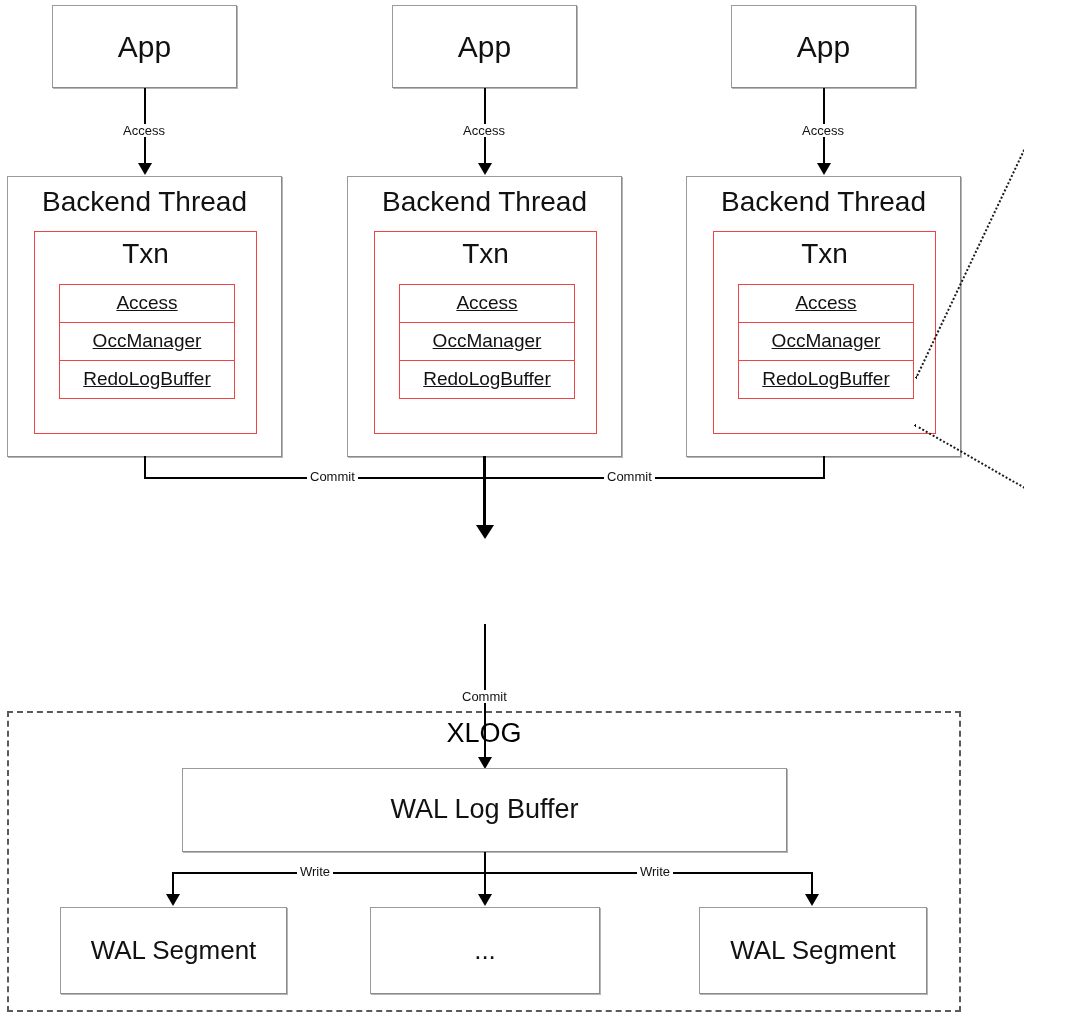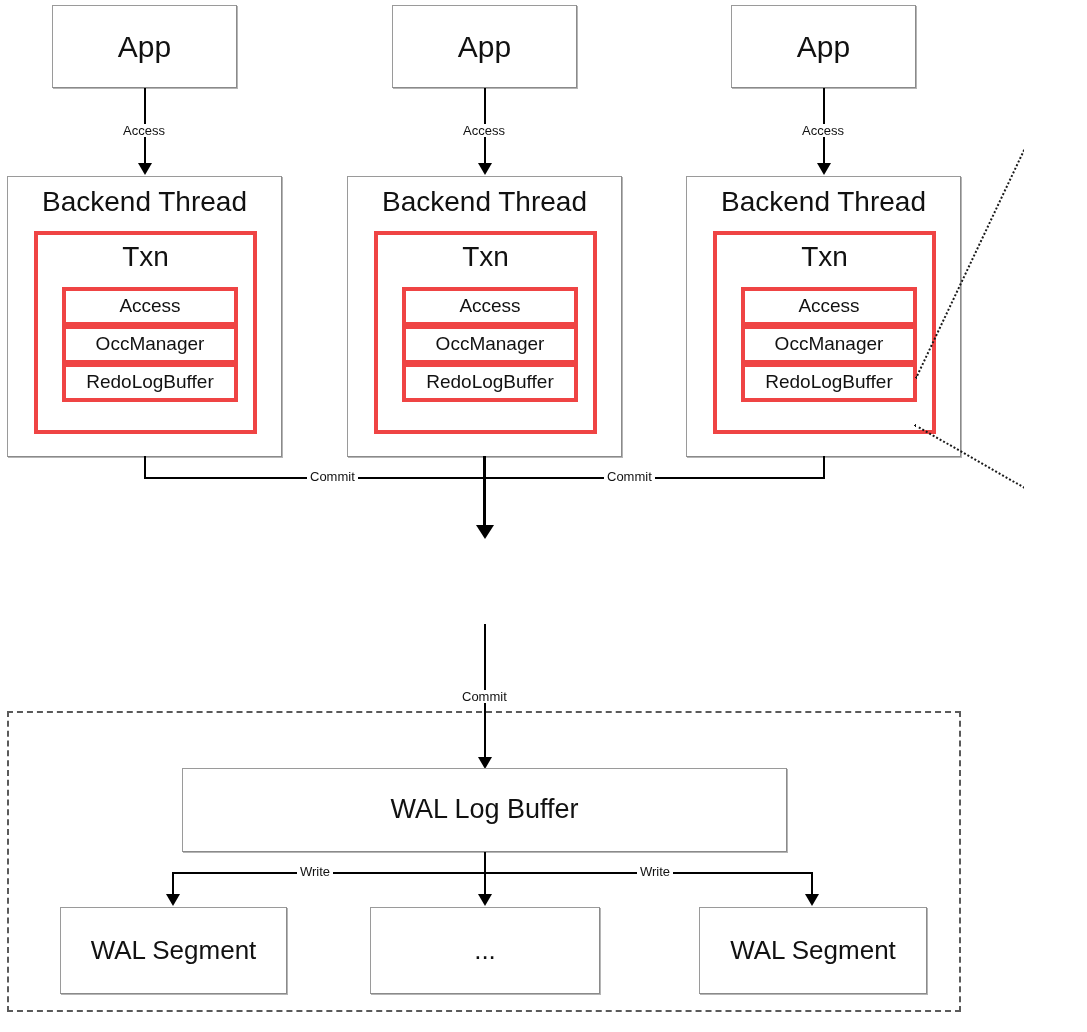--- a/index.html
+++ b/index.html
@@ -24,21 +24,21 @@
     border:1px solid #9a9a9a;
     border-right-color:#8a8a8a;
     border-bottom-color:#8a8a8a;
     display:flex;
     align-items:center;
     justify-content:center;
     text-align:center;
     line-height:1.1;
     color:#111;
   }
-  .box.thin{ border:4px solid #ef4444; }
+  .box.thin{ border:1px solid #ef4444;text-decoration:underline; }
   .shadowbox{
     box-shadow:1px 1px 0 rgba(120,120,120,.55);
   }
   .lbl-top{
     position:absolute;
     box-sizing:border-box;
     display:flex;
     align-items:flex-start;
     justify-content:center;
     text-align:right;
@@ -205,20 +205,21 @@
 
   <div class="vline" style="left:483px;top:456px;width:3px;height:70px;"></div>
   <div class="arrowhead big" style="left:476px;top:525px;"></div>
 
 
   <div class="vline" style="left:484px;top:624px;height:142px;"></div>
   <div class="arrowhead" style="left:478px;top:757px;"></div>
   <div class="edgelabel" style="left:459px;top:690px;">Commit</div>
 
   <div class="dashgroup" style="left:7px;top:711px;width:954px;height:301px;"></div>
+  <div class="lbl-top t-xlog" style="left:7px;top:718px;width:954px;">XLOG</div>
 
   <div class="box shadowbox t-wal" style="left:182px;top:768px;width:605px;height:84px;">
     <span>WAL Log Buffer</span>
   </div>
 
   <div class="vline" style="left:484px;top:852px;height:21px;"></div>
   <div class="hline" style="left:173px;top:872px;width:640px;"></div>
   <div class="vline" style="left:172px;top:872px;height:25px;"></div>
   <div class="arrowhead" style="left:166px;top:894px;"></div>
   <div class="vline" style="left:484px;top:872px;height:25px;"></div>

